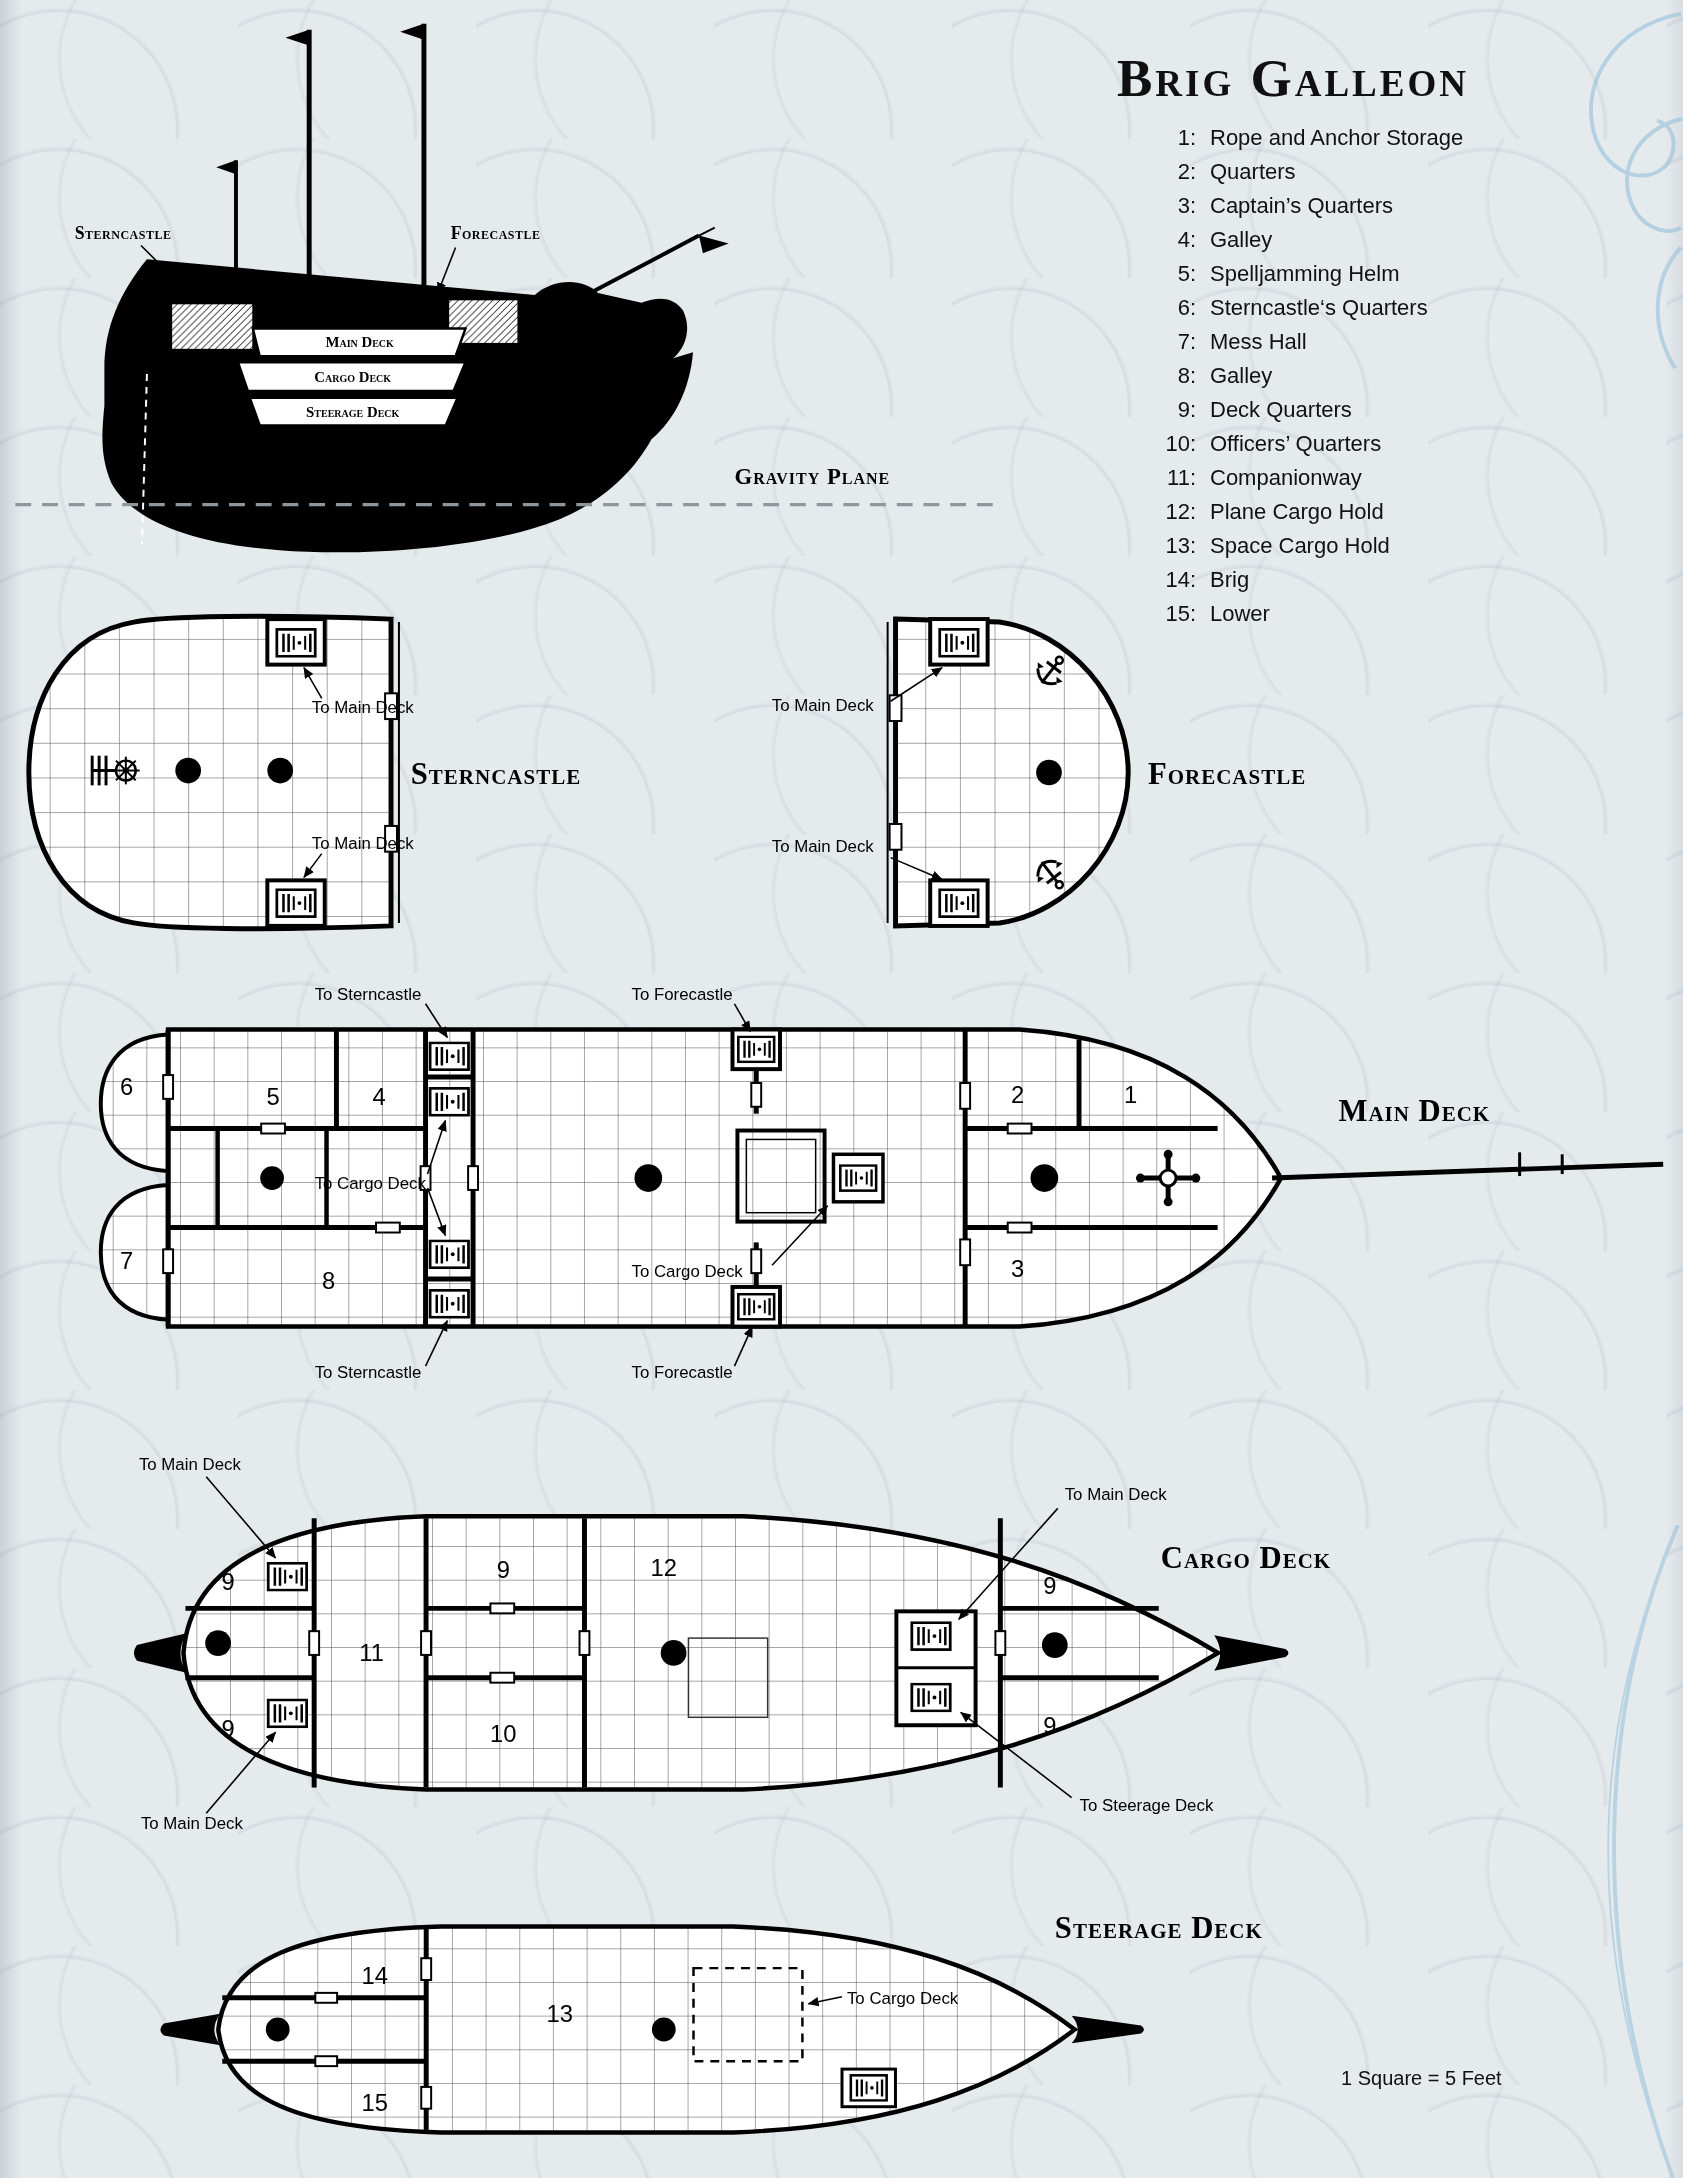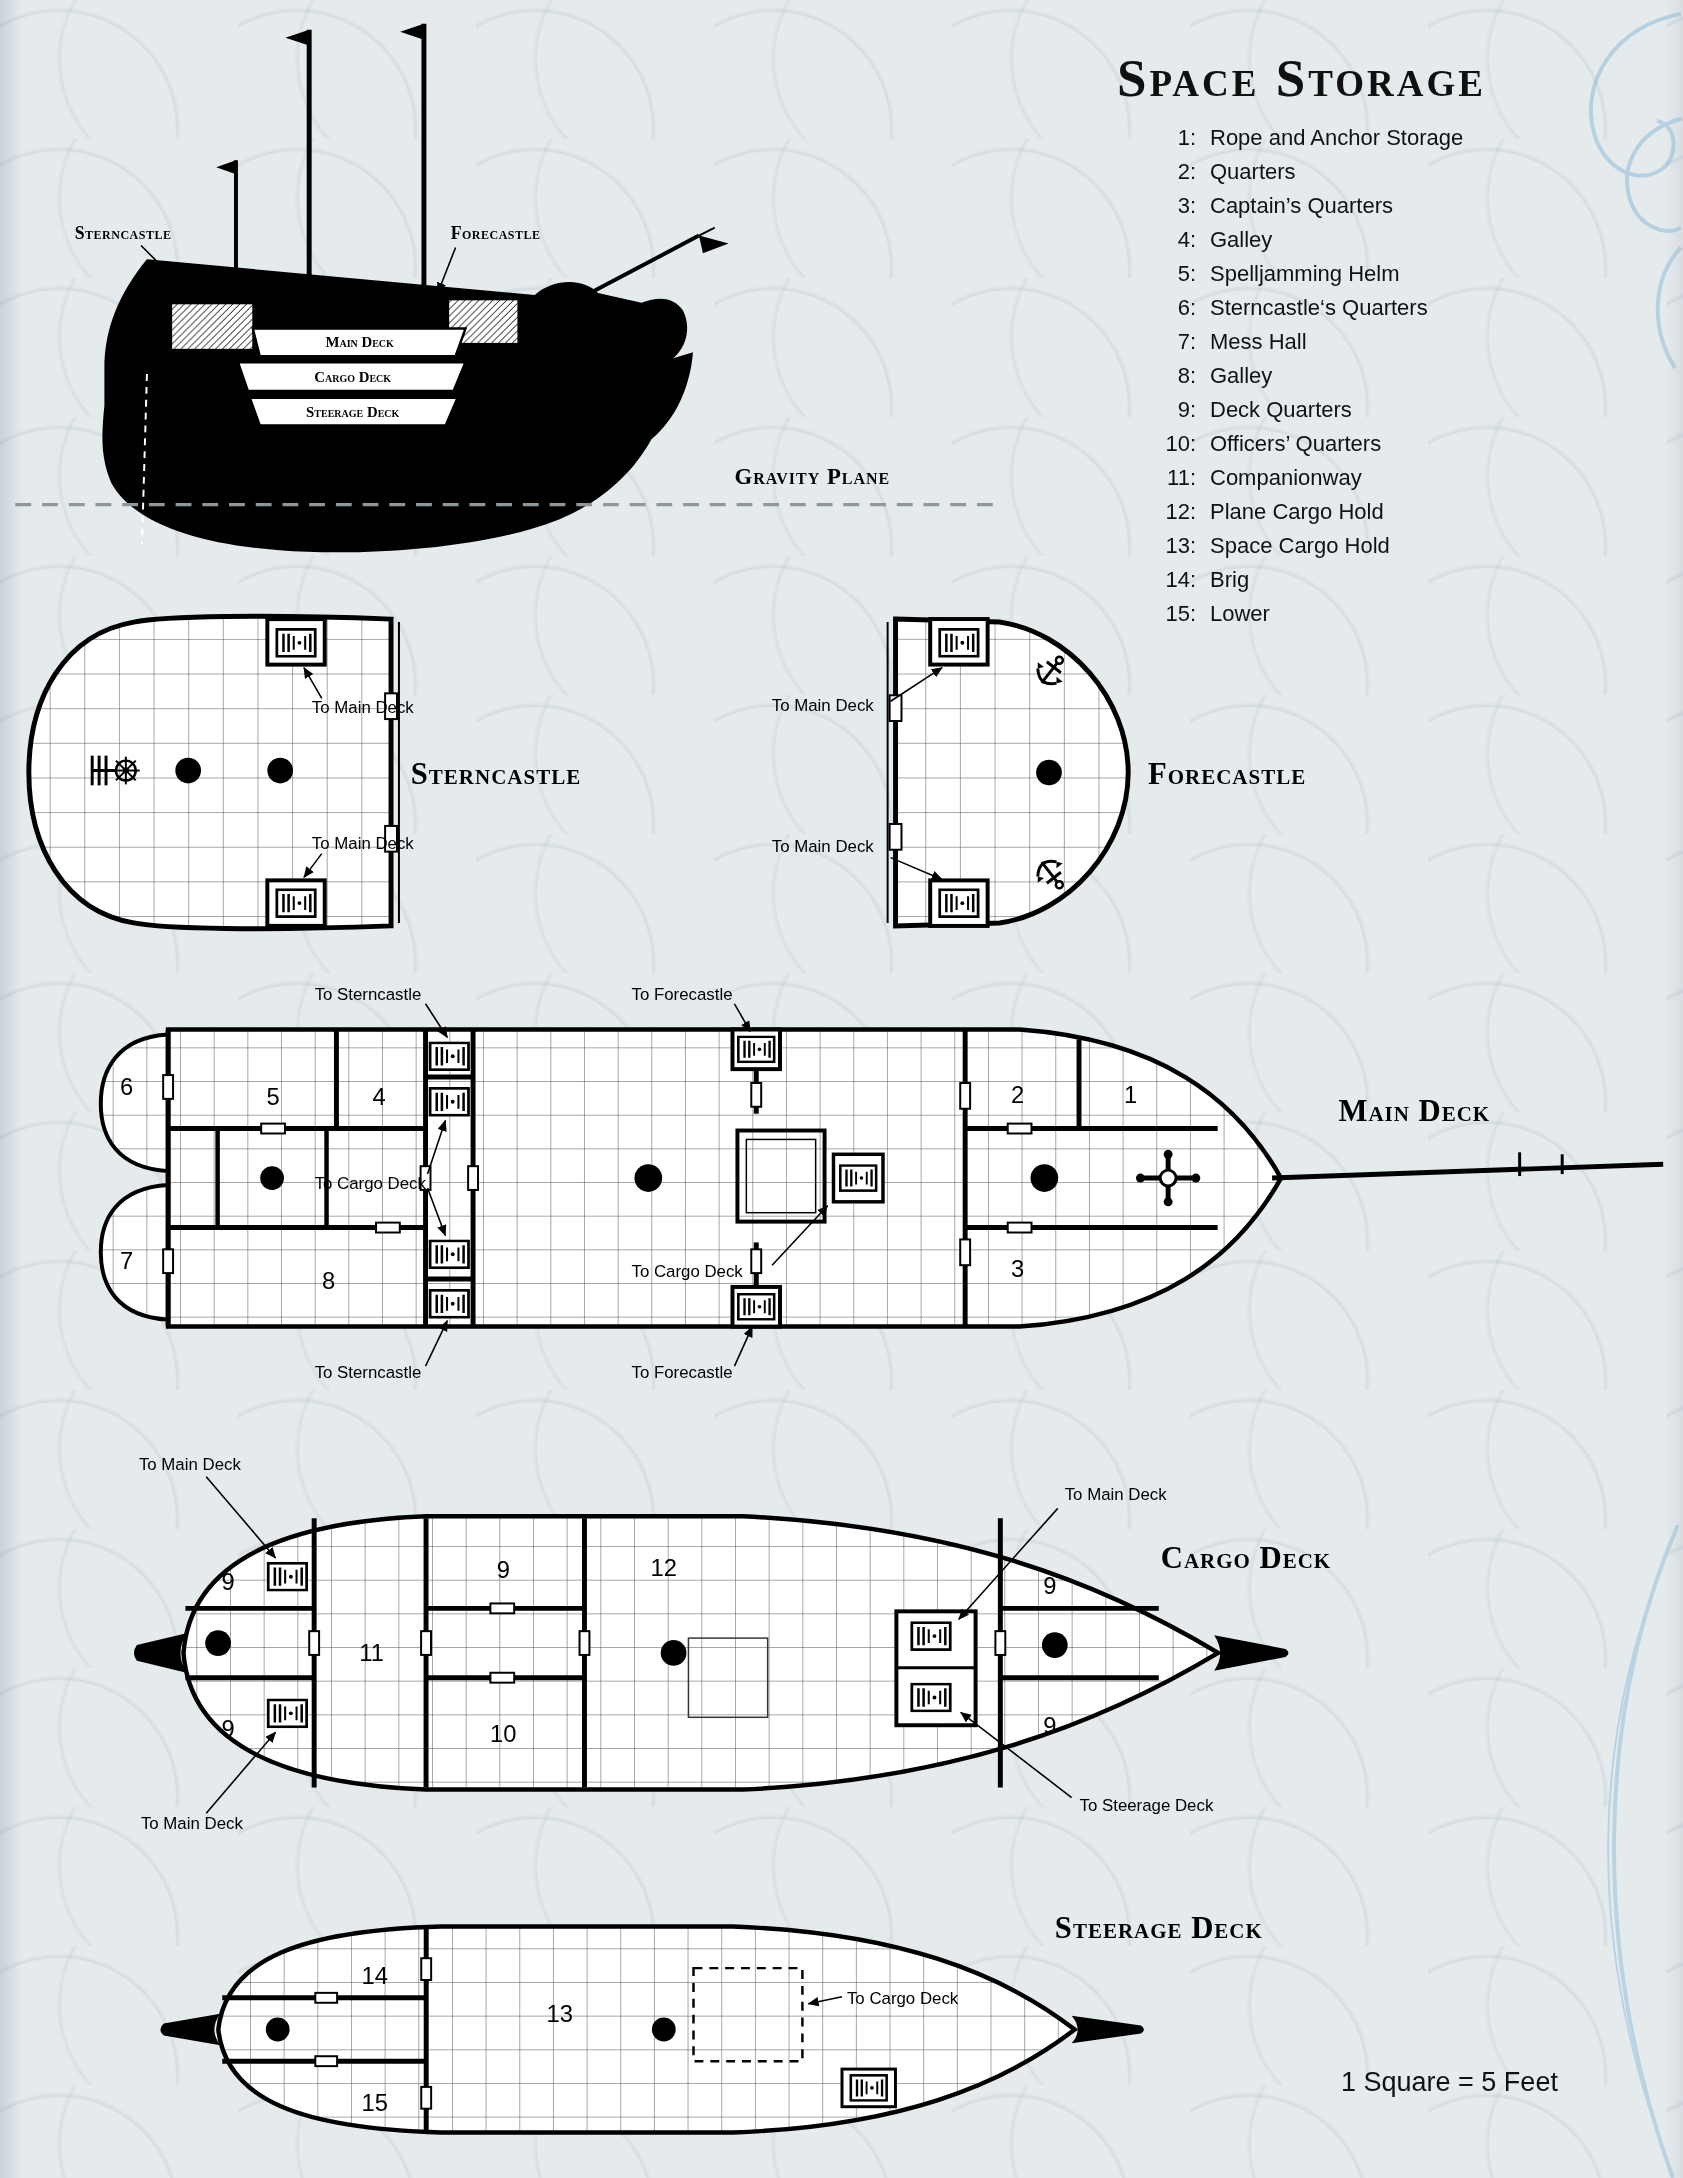--- a/index.html
+++ b/index.html
@@ -22,21 +22,21 @@
   .abs{position:absolute;}
   
   .page-title{
     font-family:"Liberation Serif",serif;font-weight:bold;font-variant:small-caps;
     font-size:53px;letter-spacing:3px;color:#101010;white-space:nowrap;
   }
   .legend{line-height:34px;font-size:22px;}
   .legend-row{display:flex;}
   .legend-num{width:48px;text-align:right;margin-right:14px;flex:0 0 auto;}
   .legend-label{white-space:nowrap;}
-  .scale-note{font-size:27px;color:#101010;}
+  .scale-note{font-size:20px;color:#101010;}
   
   text{fill:#000;}
   .deck-title{
     font-family:"Liberation Serif",serif;font-weight:bold;font-variant:small-caps;
     font-size:31px;letter-spacing:1px;
   }
   .side-label{
     font-family:"Liberation Serif",serif;font-weight:bold;font-variant:small-caps;
     font-size:18px;letter-spacing:.5px;
   }
@@ -67,21 +67,21 @@
       <path d="M298,250 C270,280 266,330 292,372"></path>
     </g>
   </svg>
   <svg class="abs" style="left:1539px;top:1525px;" width="144" height="653" viewBox="0 0 145 660">
     <g fill="none" stroke="#8fbdd9" opacity=".5">
       <path d="M140,0 C58,190 52,430 135,660" stroke-width="4"></path>
       <path d="M125,40 C55,215 50,410 118,610" stroke-width="2"></path>
     </g>
   </svg>
 
-  <div class="abs page-title" style="left:1117px;top:48px;">Space Storage</div>
+  <div class="abs page-title" style="left:1117px;top:48px;">Brig Galleon</div>
   <div class="abs legend" style="left:1148px;top:121px;">
     <div class="legend-row">
         <span class="legend-num">1:</span>
         <span class="legend-label">Rope and Anchor Storage</span>
       </div>
     <div class="legend-row">
         <span class="legend-num">2:</span>
         <span class="legend-label">Quarters</span>
       </div>
     <div class="legend-row">

